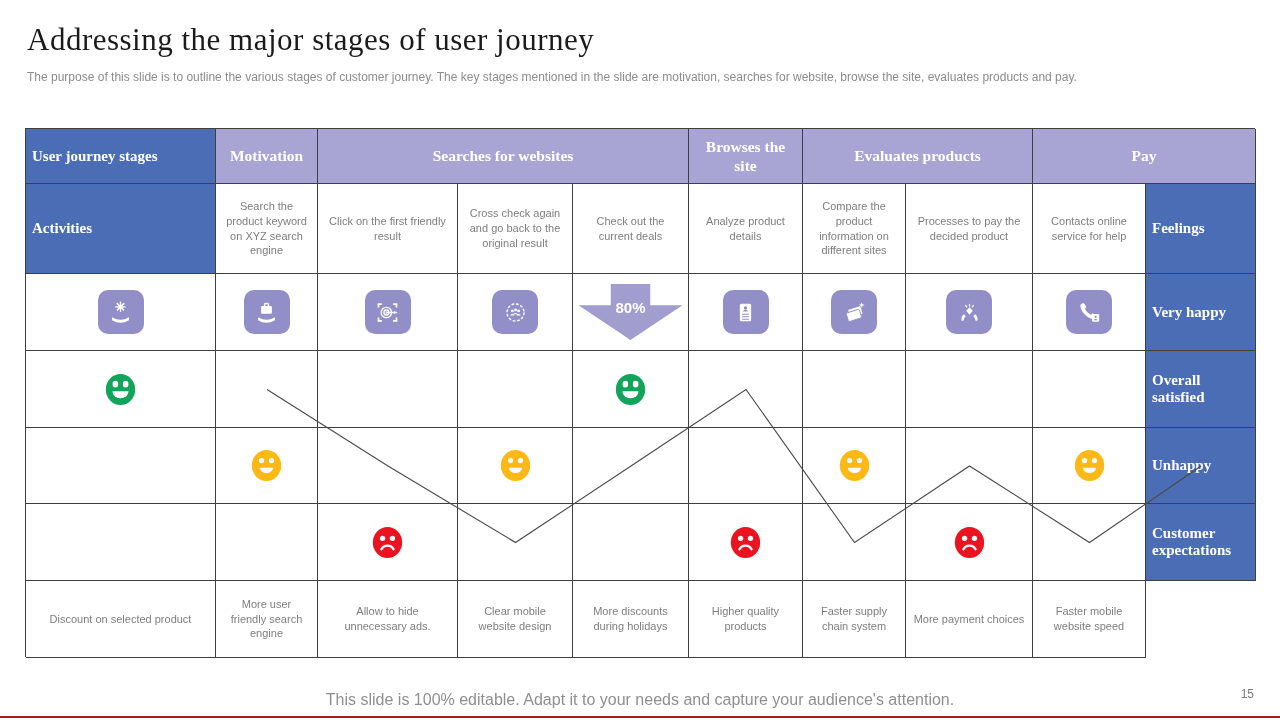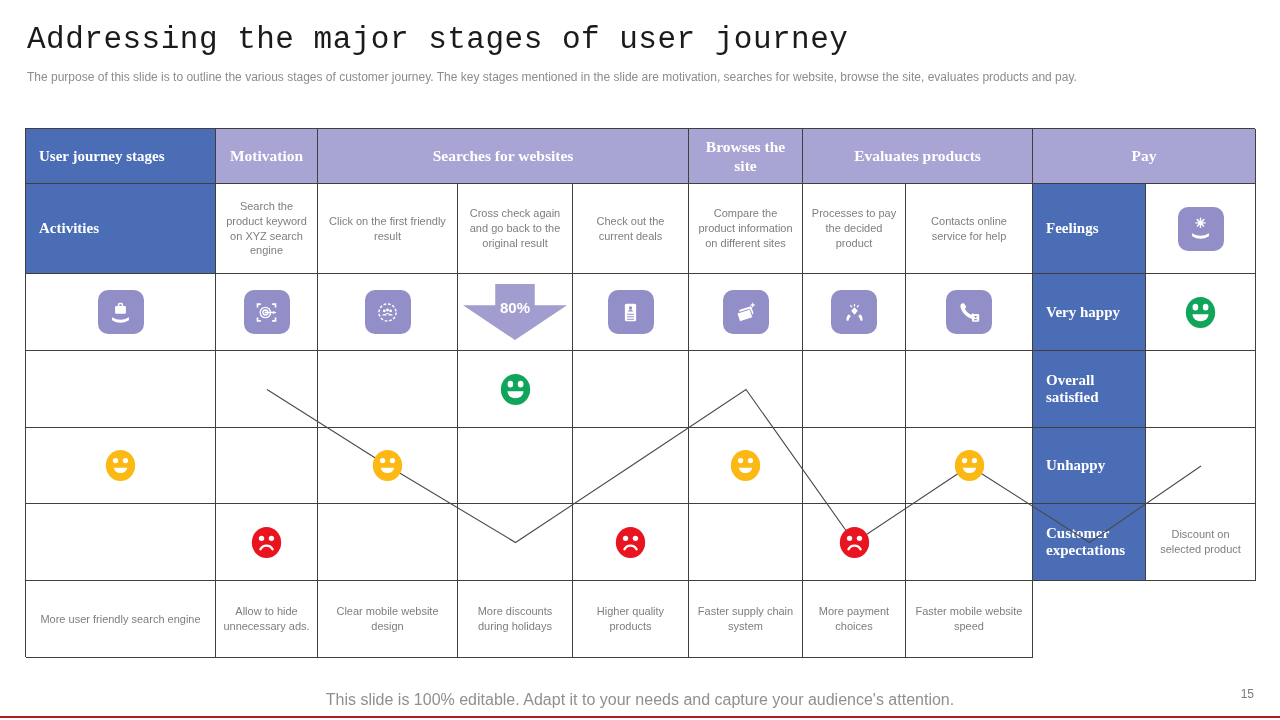--- a/index.html
+++ b/index.html
@@ -2,21 +2,21 @@
 <html><head>
 <meta charset="utf-8">
 <style>
   html,body{margin:0;padding:0;}
   body{
     width:1280px;height:720px;position:relative;background:#fff;overflow:hidden;
     font-family:"Liberation Sans", sans-serif;
   }
   .title{
     position:absolute;left:27px;top:22px;
-    font-family:Liberation Mono, monospace;
+    font-family:Liberation Serif, serif;
     font-size:31px;color:#1b1b1b;letter-spacing:.5px;white-space:nowrap;
   }
   .subtitle{
     position:absolute;left:27px;top:70px;font-size:12px;color:#8c8c8c;white-space:nowrap;
   }
   .journey-table{
     position:absolute;left:25px;top:128px;width:1230px;height:529px;
     display:grid;
     grid-template-columns:190px 102px 140px 115px 116px 114px 103px 127px 113px 110px;
     grid-template-rows:55px 90px 77px 77px 76px 77px 77px;
@@ -24,21 +24,21 @@
     box-sizing:border-box;
   }
   .cell{
     border-right:1px solid #3f3f3f;border-bottom:1px solid #3f3f3f;
     box-sizing:border-box;display:flex;align-items:center;justify-content:center;
     background:#fff;
   }
   .span2{grid-column:span 2;}
   .span3{grid-column:span 3;}
   .label-cell{
-    background:#4a6db5;color:#fff;justify-content:flex-start;padding-left:13px;
+    background:#4a6db5;color:#fff;justify-content:flex-start;padding-left:6px;
     font-family:"Liberation Serif","DejaVu Serif",serif;font-weight:bold;font-size:15px;
   }
   .stage-cell{
     background:#a8a4d3;color:#fff;text-align:center;
     font-family:"Liberation Serif","DejaVu Serif",serif;font-weight:bold;font-size:15.5px;
     line-height:1.25;padding:0 8px;
   }
   .text-cell{
     font-size:11px;color:#7e7e7e;text-align:center;line-height:1.35;padding:0 7px;
   }
@@ -82,20 +82,21 @@
   <div class="cell stage-cell span3">Searches for websites</div>
   <div class="cell stage-cell">Browses the site</div>
   <div class="cell stage-cell span2">Evaluates products</div>
   <div class="cell stage-cell span2">Pay</div>
 
   <div class="cell label-cell">Activities</div>
   <div class="cell text-cell">Search the product keyword on XYZ search engine</div>
   <div class="cell text-cell">Click on the first friendly result</div>
   <div class="cell text-cell">Cross check again and go back to the original result</div>
   <div class="cell text-cell">Check out the current deals</div>
+  <div class="cell text-cell">Analyze product details</div>
   <div class="cell text-cell">Compare the product information on different sites</div>
   <div class="cell text-cell">Processes to pay the decided product</div>
   <div class="cell text-cell">Contacts online service for help</div>
 
   <div class="cell label-cell">Feelings</div>
   <div class="cell">
     <div class="icon-tile">
       <svg viewBox="0 0 24 24">
           <circle cx="12" cy="7" r="2.2" fill="#fff"></circle>
           <path d="M12 2.9V4.6M12 9.4v1.4M7.9 7h1.7M14.4 7h1.7M9.1 4.1l1.2 1.2M13.7 8.7l1 1M14.9 4.1l-1.2 1.2M10.3 8.7l-1 1" stroke="#fff" stroke-width="1.3" fill="none" stroke-linecap="round"></path>

